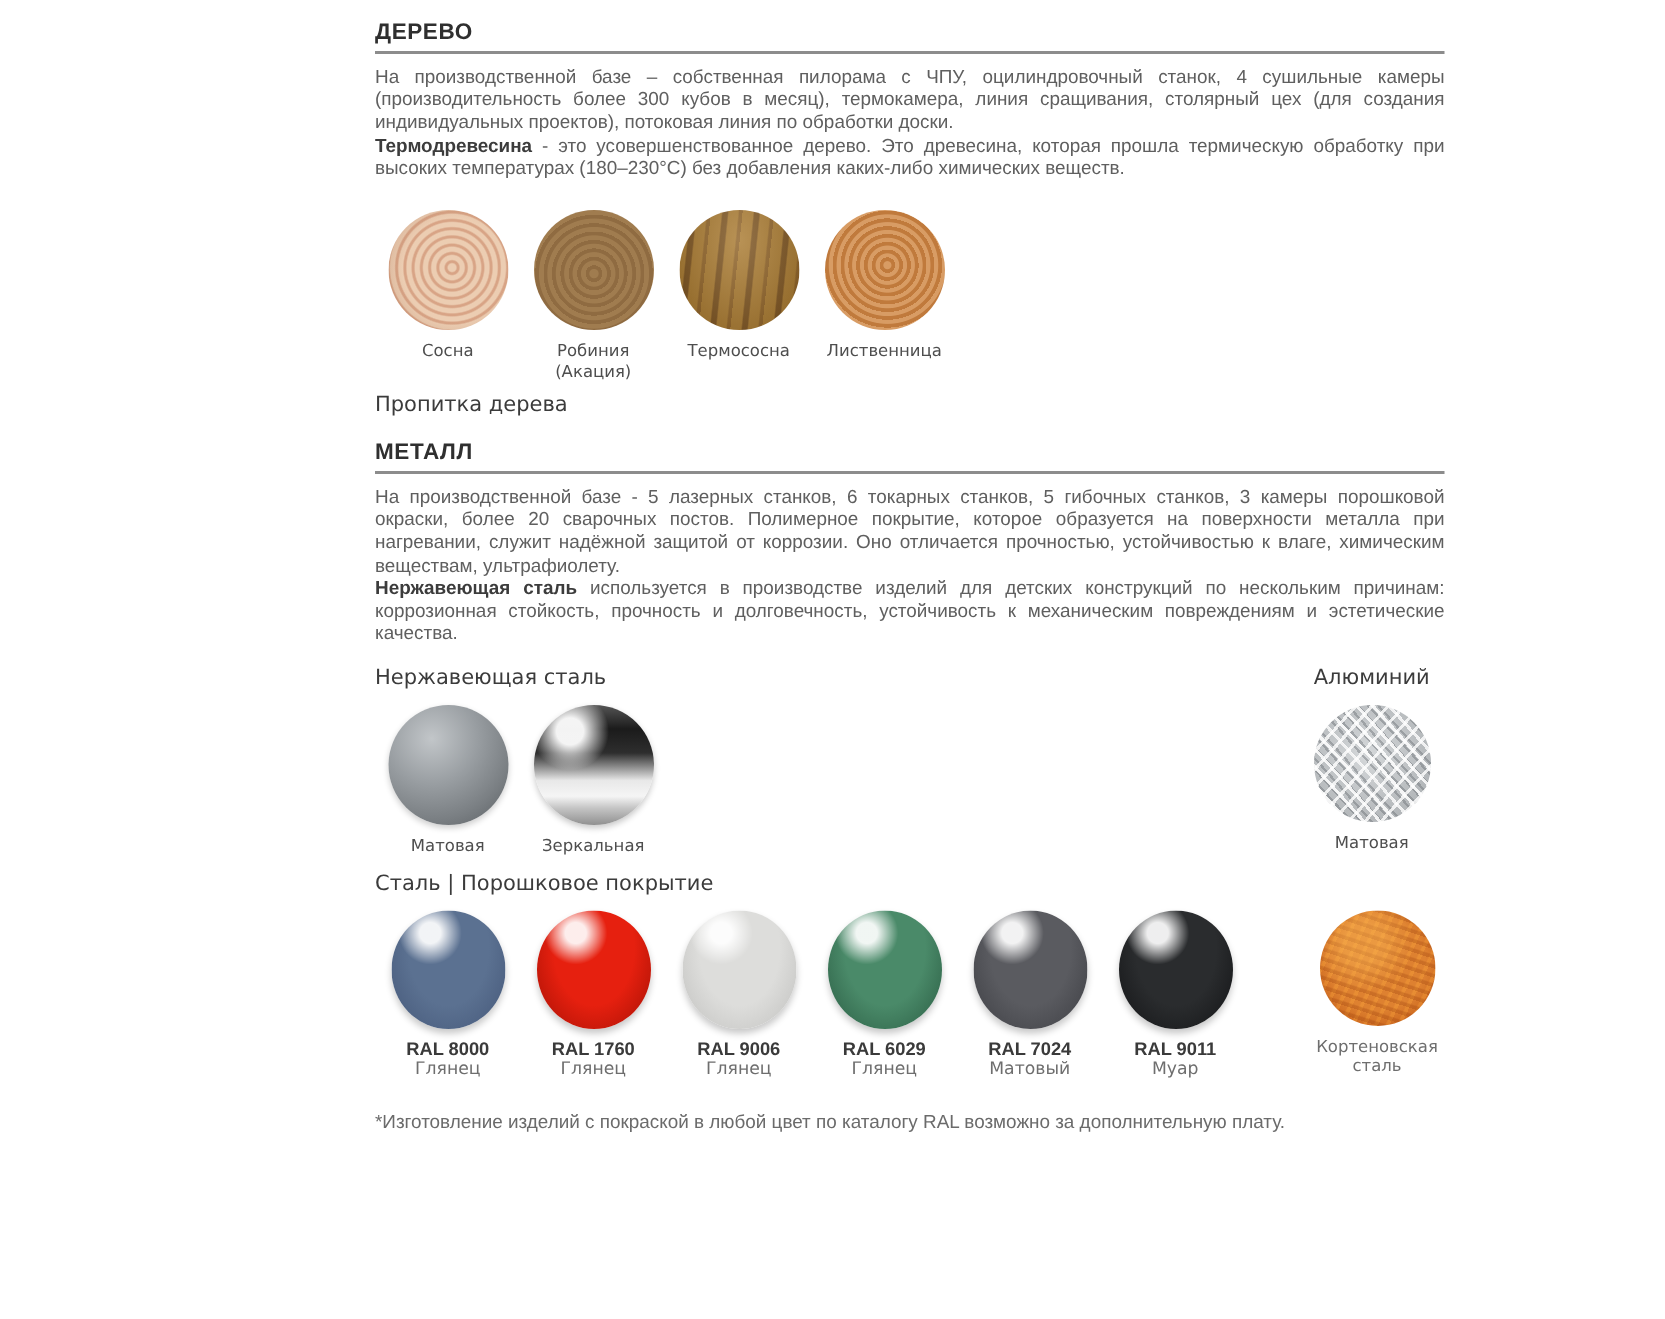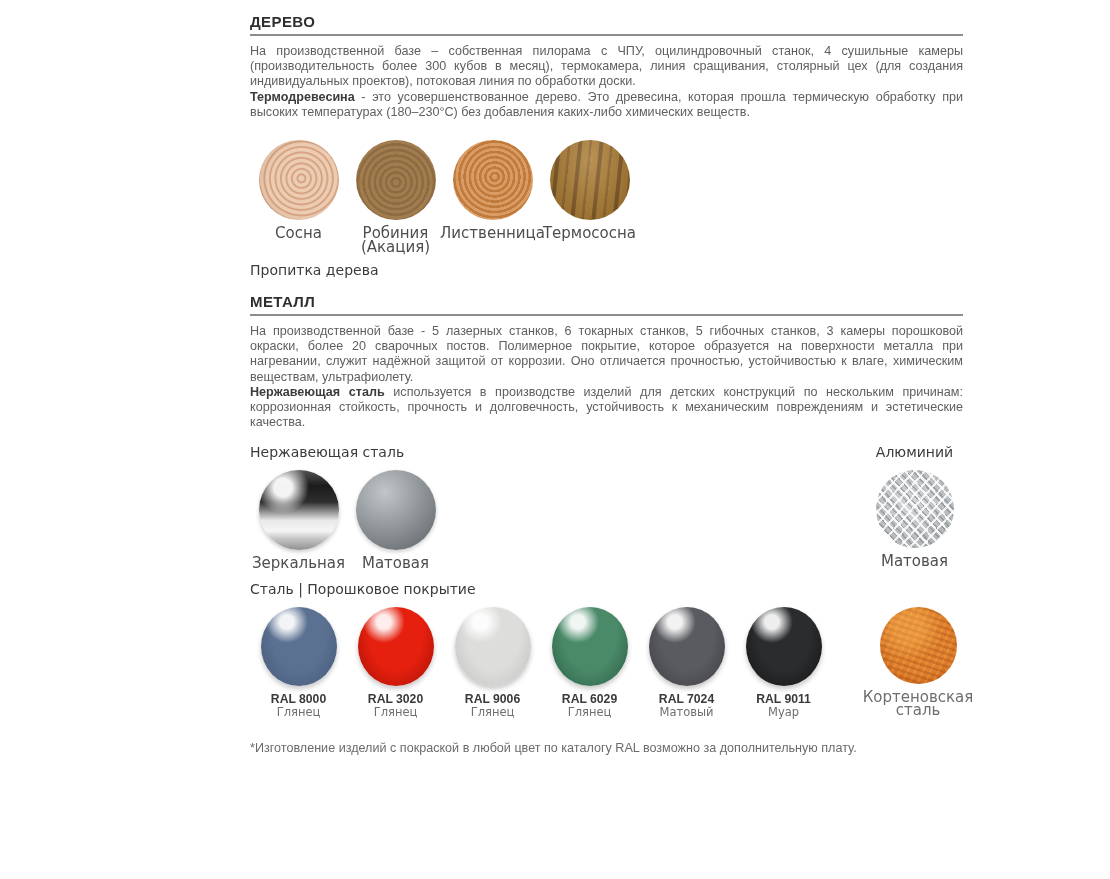--- a/index.html
+++ b/index.html
@@ -19,21 +19,21 @@
     text-align:justify;
   }
   p.body .lead{font-weight:bold;color:#3c3c3c;}
   .sub-title{
     font-family:"DejaVu Sans",sans-serif;font-size:14px;line-height:17px;
     font-weight:normal;color:#3b3b3b;margin:0;
   }
   .swatch-row{display:flex;align-items:flex-start;}
   .swatch{width:97px;display:flex;flex-direction:column;align-items:center;}
   .sw-label{
-    margin-top:7px;font-family:"DejaVu Sans",sans-serif;font-size:15px;
+    margin-top:7px;font-family:"DejaVu Sans",sans-serif;font-size:11px;
     line-height:13.5px;color:#4e4e4e;text-align:center;white-space:pre-line;
   }
   .sw-label.light{color:#6e6e6e;}
   .ral-code{
     margin-top:6px;font-size:12.2px;line-height:14px;font-weight:bold;color:#3a3a3a;
     text-align:center;
   }
   .ral-finish{
     font-family:"DejaVu Sans",sans-serif;font-size:11.5px;line-height:13.5px;
     color:#6e6e6e;text-align:left;
@@ -123,71 +123,71 @@
       <div class="swatch-row wood-row">
         <div class="swatch">
           <div class="circle sw-pine" style="--c1: #eccdb2; --c2: #d8a486;"></div>
           <div class="sw-label">Сосна</div>
         </div>
         <div class="swatch">
           <div class="circle sw-robinia" style="--c1: #a07c4f; --c2: #8f6b41; --c3: #e8cc98; --c4: #573a20;"></div>
           <div class="sw-label">Робиния (Акация)</div>
         </div>
         <div class="swatch">
+          <div class="circle sw-thermo" style="--c1: #a97a30; --c2: #7d5420;"></div>
+          <div class="sw-label">Термососна</div>
+        </div>
+        <div class="swatch">
           <div class="circle sw-larch" style="--c1: #d89c64; --c2: #c07a3c; --c3: #73401a;"></div>
           <div class="sw-label">Лиственница</div>
-        </div>
-        <div class="swatch">
-          <div class="circle sw-thermo" style="--c1: #a97a30; --c2: #7d5420;"></div>
-          <div class="sw-label">Термососна</div>
         </div>
       </div>
 
       <h3 class="sub-title impreg-head">Пропитка дерева</h3>
 
     </section>
 
     <section class="metal-gap">
       <h2 class="section-title">МЕТАЛЛ</h2>
       <div class="rule"></div>
       <p class="body">На производственной базе - 5 лазерных станков, 6 токарных станков, 5 гибочных станков, 3 камеры порошковой окраски, более 20 сварочных постов. Полимерное покрытие, которое образуется на поверхности металла при нагревании, служит надёжной защитой от коррозии. Оно отличается прочностью, устойчивостью к влаге, химическим веществам, ультрафиолету.</p>
       <p class="body"><span class="lead">Нержавеющая сталь</span><span> используется в производстве изделий для детских конструкций по нескольким причинам: коррозионная стойкость, прочность и долговечность, устойчивость к механическим повреждениям и эстетические качества.</span></p>
 
       <div class="split-row">
         <div class="split-left">
           <h3 class="sub-title">Нержавеющая сталь</h3>
           <div class="swatch-row sphere-row">
             <div class="swatch">
+              <div class="circle sw-matte" style="--c1: #c2c6c9; --c2: #585d61;"></div>
+              <div class="sw-label">Матовая</div>
+            </div>
+            <div class="swatch">
               <div class="circle sw-chrome" style="--c1: #1b1b1b; --c2: #f5f5f5;"></div>
               <div class="sw-label">Зеркальная</div>
-            </div>
-            <div class="swatch">
-              <div class="circle sw-matte" style="--c1: #c2c6c9; --c2: #585d61;"></div>
-              <div class="sw-label">Матовая</div>
             </div>
           </div>
         </div>
         <div class="split-right">
           <h3 class="sub-title">Алюминий</h3>
           <div class="circle sw-diamond alum-circle" style="--c1: #d5d8da; --c2: #a8acaf;"></div>
           <div class="sw-label">Матовая</div>
         </div>
       </div>
 
       <h3 class="sub-title powder-head">Сталь | Порошковое покрытие</h3>
 
       <div class="swatch-row powder-row">
         <div class="swatch">
           <div class="circle sw-gloss" style="--c1: #5b7191; --c2: #46597a;"></div>
           <div class="ral-code">RAL 8000</div>
           <div class="ral-finish">Глянец</div>
         </div>
         <div class="swatch">
           <div class="circle sw-gloss" style="--c1: #e6200f; --c2: #a91105;"></div>
-          <div class="ral-code">RAL 3020</div>
+          <div class="ral-code">RAL 1760</div>
           <div class="ral-finish">Глянец</div>
         </div>
         <div class="swatch">
           <div class="circle sw-gloss" style="--c1: #dddddb; --c2: #c2c2c0;"></div>
           <div class="ral-code">RAL 9006</div>
           <div class="ral-finish">Глянец</div>
         </div>
         <div class="swatch">
           <div class="circle sw-gloss" style="--c1: #4a8a69; --c2: #2c5f45;"></div>
           <div class="ral-code">RAL 6029</div>

